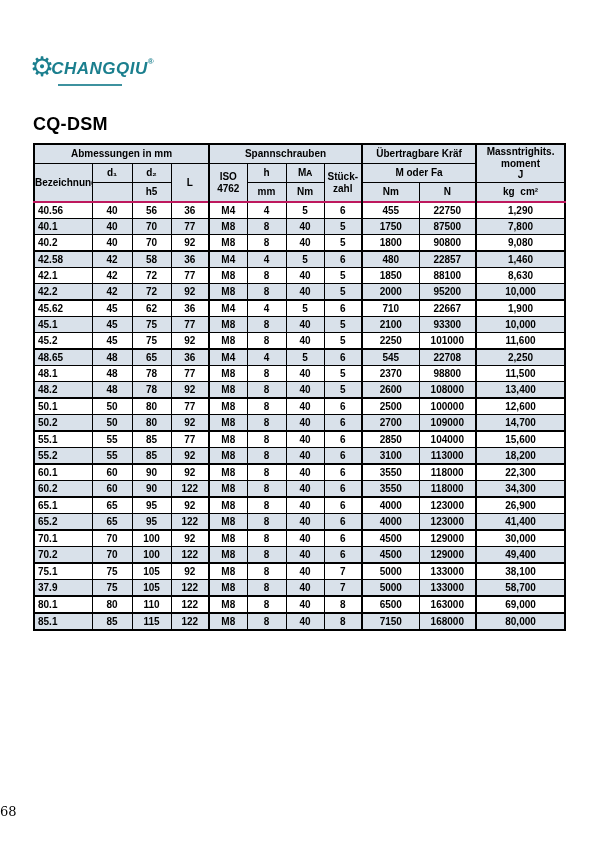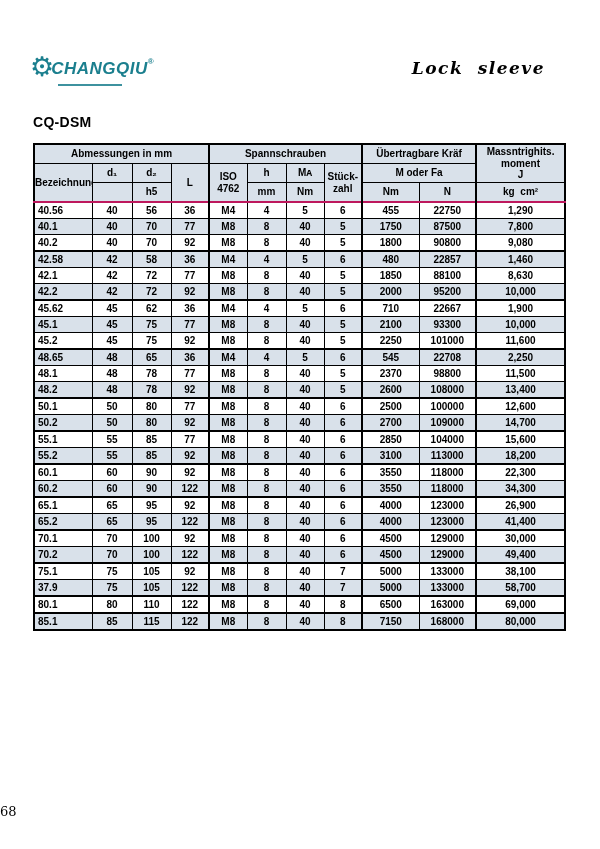--- a/index.html
+++ b/index.html
@@ -20,21 +20,21 @@
   .logo .reg { font-size:8px; vertical-align:10px; font-style:normal; }
   .logo-tagline { position:absolute; left:58px; top:84px; width:64px; height:2px; background:#1b7f8e; opacity:.85; }
 
   .lock-sleeve {
     position:absolute; right:55px; top:58px;
     font-family:"DejaVu Serif", serif;
     font-style:italic; font-weight:bold;
     font-size:17px; letter-spacing:1.5px; word-spacing:7px;
   }
 
-  .doc-title { position:absolute; left:33px; top:114px; font-size:14px; font-weight:bold; letter-spacing:.3px; }
+  .doc-title { position:absolute; left:33px; top:114px; font-size:18px; font-weight:bold; letter-spacing:.3px; }
 
   
   .table-wrap { position:absolute; left:33px; top:143px; }
   table { border-collapse:collapse; table-layout:fixed; width:531px; border:2px solid #000; }
   th, td { border:1px solid #000; padding:0; text-align:center; font-weight:bold; overflow:hidden; }
   thead th {
     background:#d9e1ea;
     font-size:10px; line-height:1.18;
     white-space:pre-line;
   }
@@ -60,21 +60,20 @@
 <body>
 
 <div class="page">
 
   <div class="logo">
     <span class="gear">⚙</span>
       <span class="logo-text"><span>CHANGQIU</span><span class="reg">®</span></span>
   </div>
   <div class="logo-tagline"></div>
 
-  <div class="lock-sleeve">Lock  sleeve</div>
 
   <div class="doc-title">CQ-DSM</div>
 
   <div class="table-wrap">
     <table>
       <colgroup>
         <col style="width:58px">
           <col style="width:40px">
           <col style="width:39px">
           <col style="width:38px">

